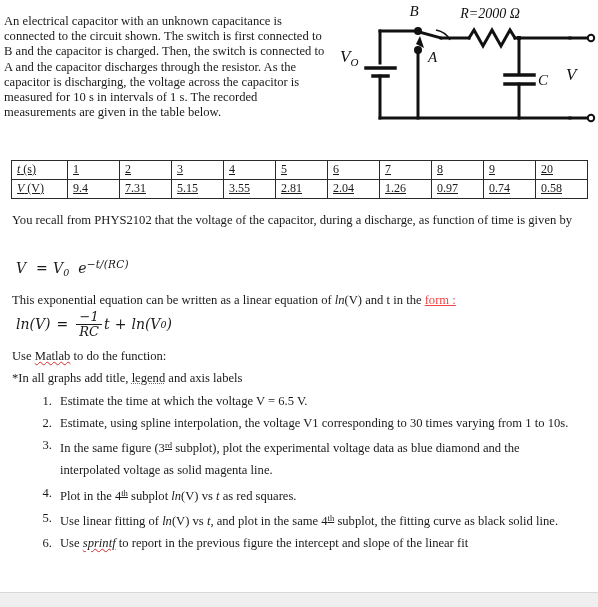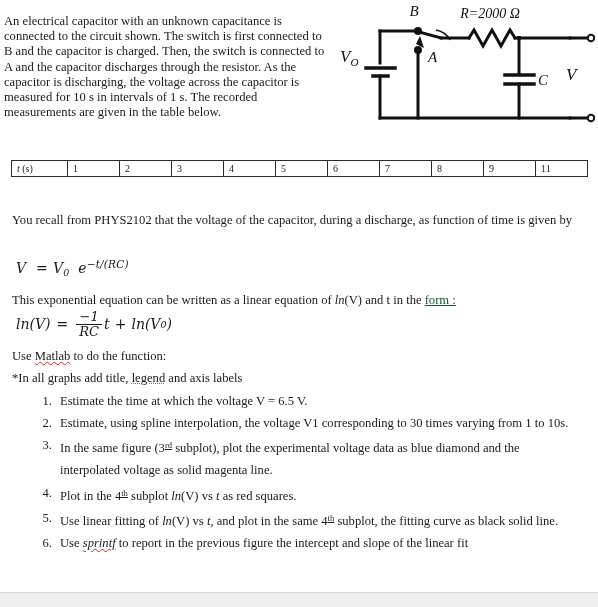--- a/index.html
+++ b/index.html
@@ -41,21 +41,22 @@
     font-style: italic;
     fill: #111;
   }
 
   
   #data-table {
     position: absolute;
     left: 11px;
     top: 160px;
     border-collapse: collapse;
-    font-size: 10px;
+    font-size: 12px;
+    text-decoration: underline;
   }
   #data-table td, #data-table th {
     border: 1px solid #2b2b2b;
     padding: 1px 5px 2px 5px;
     text-align: left;
     font-weight: normal;
     height: 16px;
     box-sizing: border-box;
   }
   #data-table .hdr-cell { width: 56px; }
@@ -111,21 +112,21 @@
     border-top: 1.2px solid #1a1a1a;
   }
   .exp-sup {
     font-size: 10.5px;
     vertical-align: 0.52em;
     font-style: italic;
   }
 
   
   .link-text {
-    color: #14532d;
+    color: #ef4444;
     text-decoration: underline;
   }
   
   .sp-red {
     text-decoration: underline;
     text-decoration-style: wavy;
     text-decoration-color: #d32b2b;
     text-decoration-thickness: 1px;
     margin-top: 32px;
   }
@@ -254,21 +255,34 @@
     <td class="hdr-cell"><span class="mvar">t</span> <span>(s)</span></td>
     <td class="val-cell">1</td>
     <td class="val-cell">2</td>
     <td class="val-cell">3</td>
     <td class="val-cell">4</td>
     <td class="val-cell">5</td>
     <td class="val-cell">6</td>
     <td class="val-cell">7</td>
     <td class="val-cell">8</td>
     <td class="val-cell">9</td>
-    <td class="val-cell">11</td>
+    <td class="val-cell">20</td>
+  </tr>
+  <tr>
+    <td class="hdr-cell"><span class="mvar">V</span> <span>(V)</span></td>
+    <td class="val-cell">9.4</td>
+    <td class="val-cell">7.31</td>
+    <td class="val-cell">5.15</td>
+    <td class="val-cell">3.55</td>
+    <td class="val-cell">2.81</td>
+    <td class="val-cell">2.04</td>
+    <td class="val-cell">1.26</td>
+    <td class="val-cell">0.97</td>
+    <td class="val-cell">0.74</td>
+    <td class="val-cell">0.58</td>
   </tr>
 </tbody>
   </table>
 
 <div class="body-par" id="recall-par">
   <span>You recall from PHYS2102 that the voltage of the capacitor, during a discharge, as function of time is given by</span>
 </div>
 
 <div class="equation" id="eq-exponential">
   <span>V</span>

